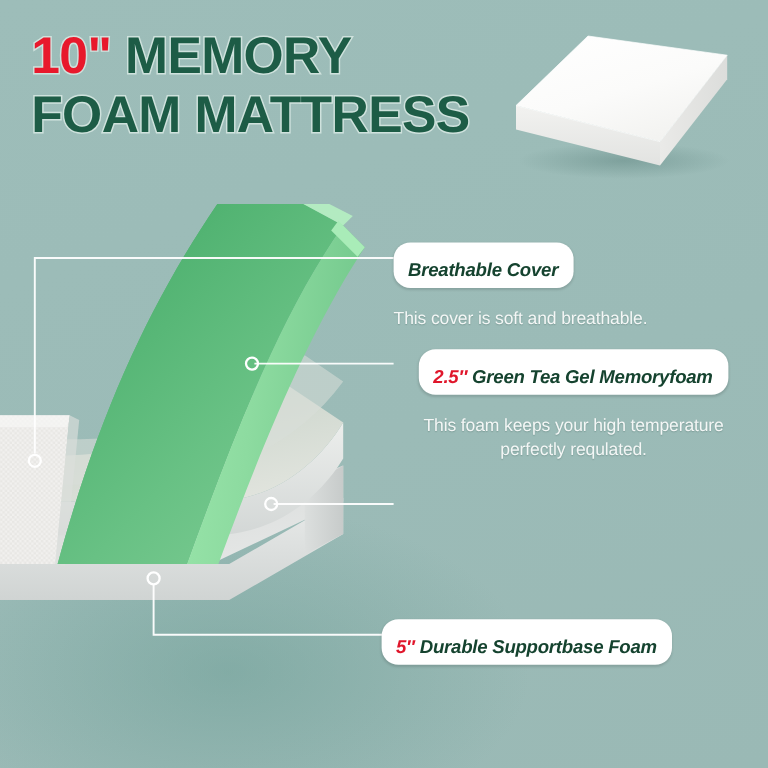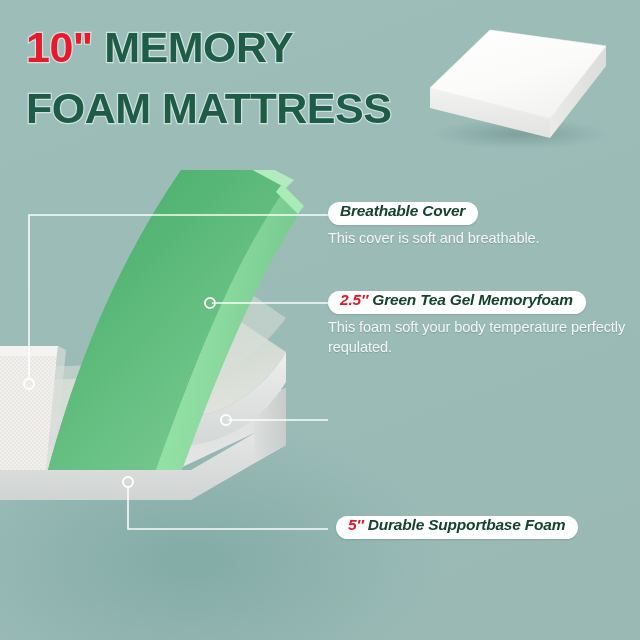--- a/index.html
+++ b/index.html
@@ -31,46 +31,46 @@
     -webkit-text-stroke:2.4px #cfe2dd;
     paint-order:stroke fill;
     white-space:nowrap;
     display:block;
   }
   .title-line .red {
     color:#e8192c;
     -webkit-text-stroke:2.4px #cfe2dd;
     paint-order:stroke fill;
   }
-  #title-line-2 { margin-top:18px; }
+  #title-line-2 { margin-top:6px; }
 
   
   #hero-mattress { position:absolute; left:420px; top:22px; }
 
   
   #cutaway { position:absolute; left:-14px; top:170px; }
 
   
   .callout { position:absolute; }
   .badge {
     display:inline-block;
     background:#ffffff;
     border-radius:14px;
-    padding:0 13px 5px 12px;
+    padding:15px 13px 5px 12px;
     font-size:15.5px;
     font-weight:bold;
     font-style:italic;
     color:#15432f;
     white-space:nowrap;
     letter-spacing:-0.2px;
     box-shadow:0 1px 2px rgba(0,0,0,0.13);
   }
   .badge .num { color:#e0162b; }
   .desc {
-    margin-top:3px;
+    margin-top:16px;
     font-size:14.6px;
     line-height:1.38;
     color:#f4f7f6;
     max-width:300px;
     letter-spacing:-0.1px;
     text-shadow:0 1px 1px rgba(40,70,65,0.25);
   }
 
   
   #leaders { position:absolute; left:0; top:0; pointer-events:none; }
@@ -202,23 +202,23 @@
       <circle cx="226" cy="420" r="5"></circle>
       <circle cx="128" cy="482" r="5"></circle>
     </g>
   </svg>
 
   <div class="callout" style="left:328px; top:202px;">
     <div class="badge"><span class="num"></span><span>Breathable Cover</span></div>
     <div class="desc">This cover is soft and breathable.</div>
   </div>
 
-  <div class="callout" style="left:328px; top:291px;">
+  <div class="callout" style="left:328px; top:291px;text-align:center;">
     <div class="badge"><span class="num">2.5″</span><span> Green Tea Gel Memoryfoam</span></div>
-    <div class="desc">This foam soft your body temperature perfectly requlated.</div>
-  </div>
-
-
-  <div class="callout" style="left:336px; top:516px;">
+    <div class="desc">This foam keeps your high temperature perfectly requlated.</div>
+  </div>
+
+
+  <div class="callout" style="left:318px; top:516px;">
     <div class="badge"><span class="num">5″</span><span> Durable Supportbase Foam</span></div>
   </div>
 
 </div>
 
 </body></html>

